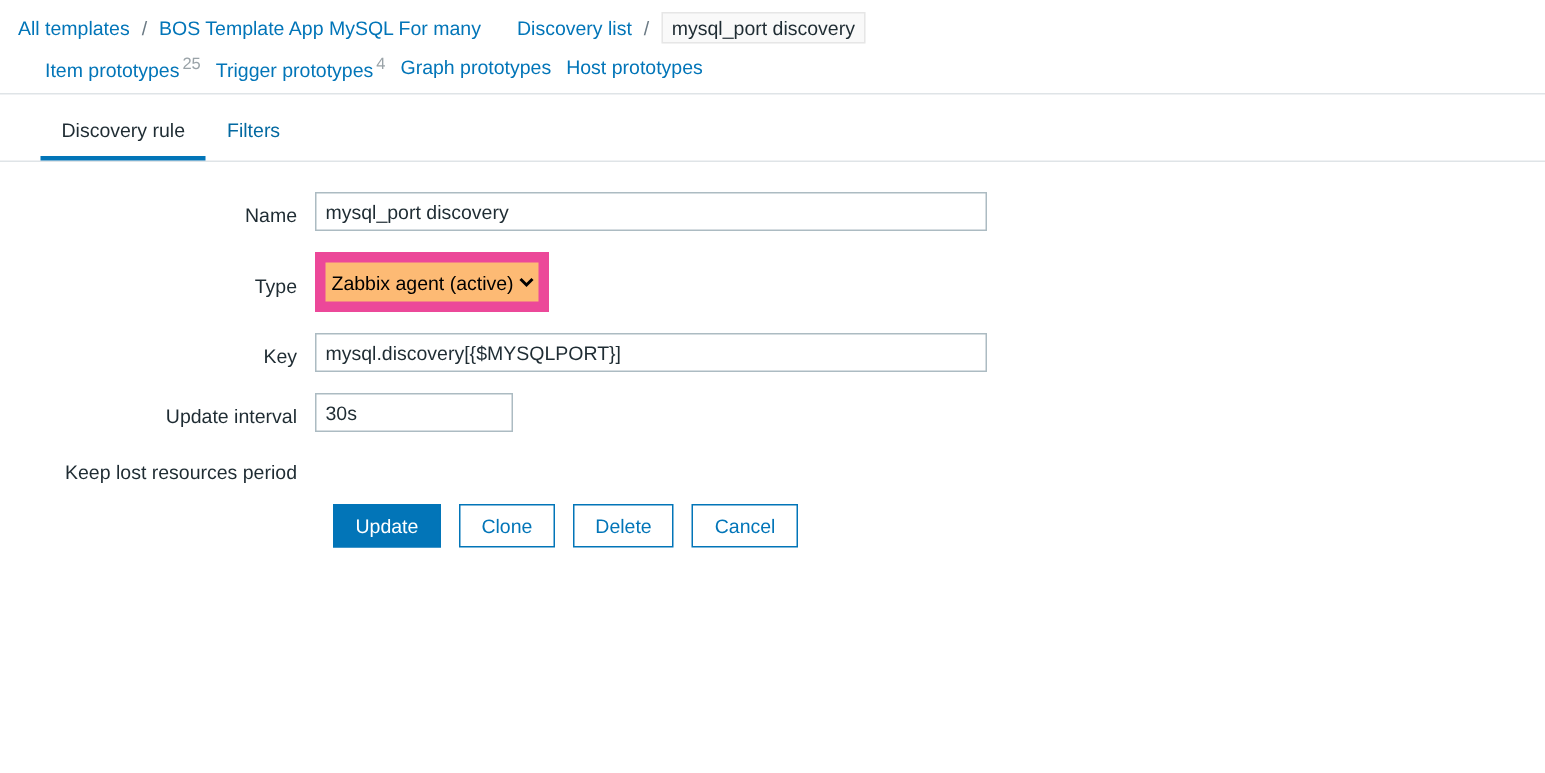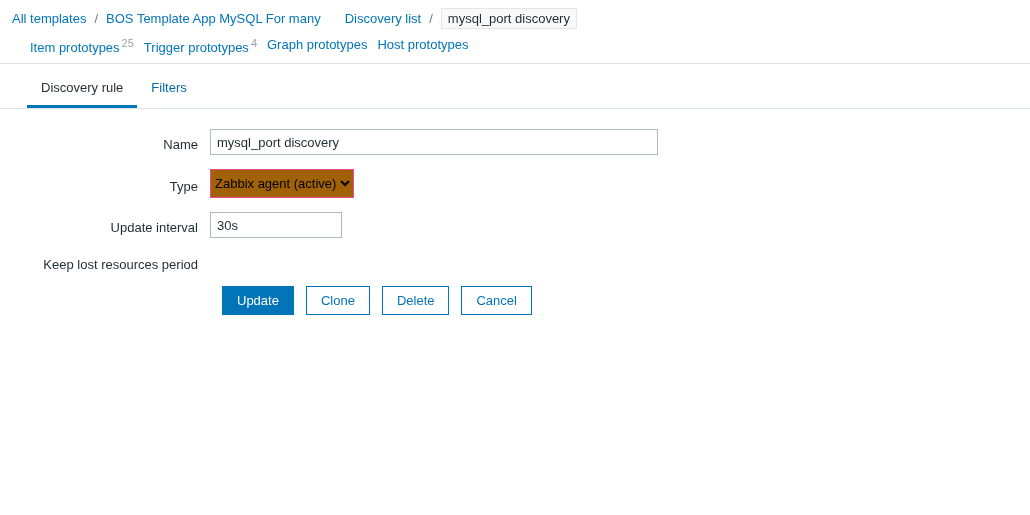--- a/index.html
+++ b/index.html
@@ -78,24 +78,24 @@
   .field input[type="text"] {
     border: 1px solid #acbbc2;
     height: 26px;
     padding: 0 6px;
     font-size: 13px;
     color: #1f2c33;
   }
   .w-wide { width: 448px; }
   .w-short { width: 132px; }
   .field select {
-    border: 1px solid #ec4899;
-    height: 29px;
-    font-size: 13px;
-    background: #a16207;
+    border: 7px solid #ec4899;
+    height: 40px;
+    font-size: 13px;
+    background: #fdba74;
   }
   .field textarea {
     border: 1px solid #acbbc2;
     width: 448px;
     height: 124px;
     padding: 4px 6px;
     font-size: 13px;
     resize: both;
   }
   .checkbox-box {
@@ -169,20 +169,26 @@
 
   <div class="row">
     <div class="label">Type</div>
     <div class="field">
       <select>
         <option>Zabbix agent (active)</option>
       </select>
     </div>
   </div>
 
+  <div class="row">
+    <div class="label">Key</div>
+    <div class="field">
+      <input type="text" class="w-wide" value="mysql.discovery[{$MYSQLPORT}]" style="">
+    </div>
+  </div>
 
   <div class="row">
     <div class="label">Update interval</div>
     <div class="field">
       <input type="text" class="w-short" value="30s" style="">
     </div>
   </div>
 
   <div class="row">
     <div class="label">Keep lost resources period</div>

